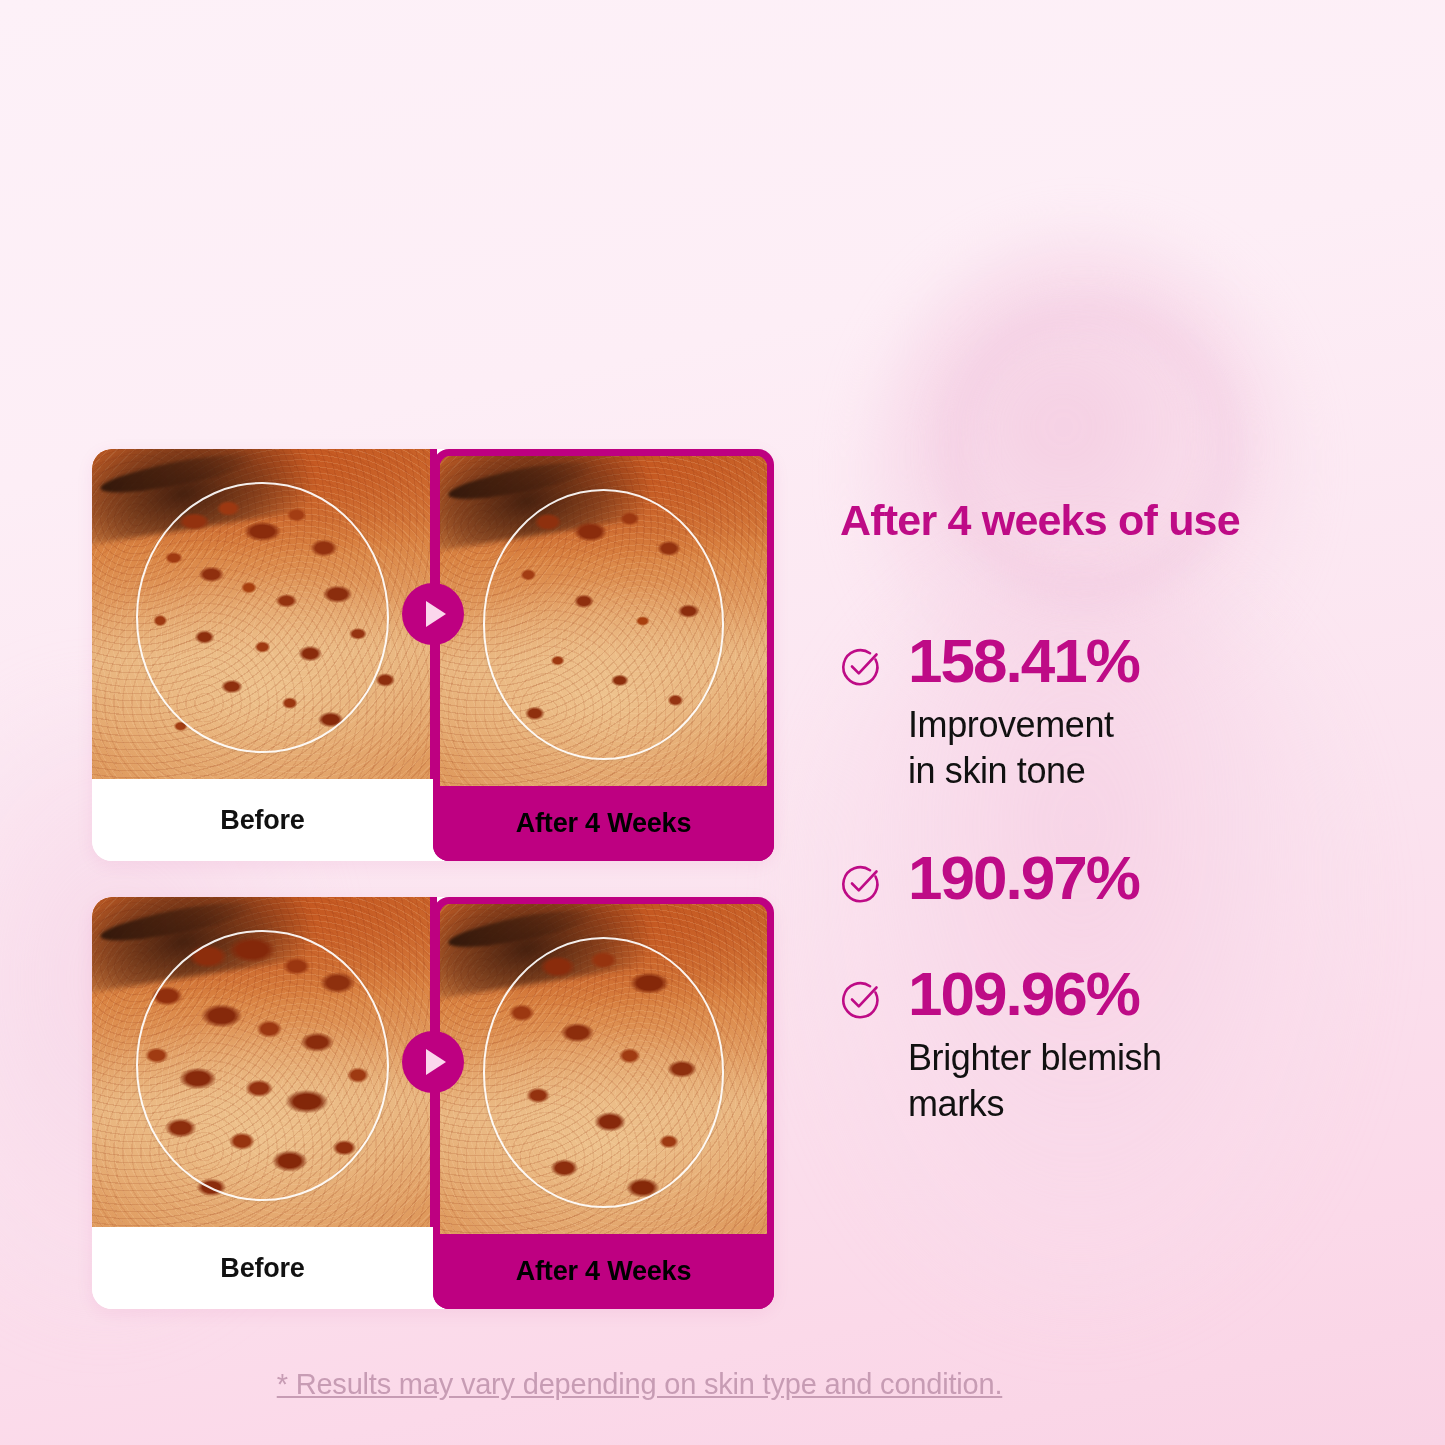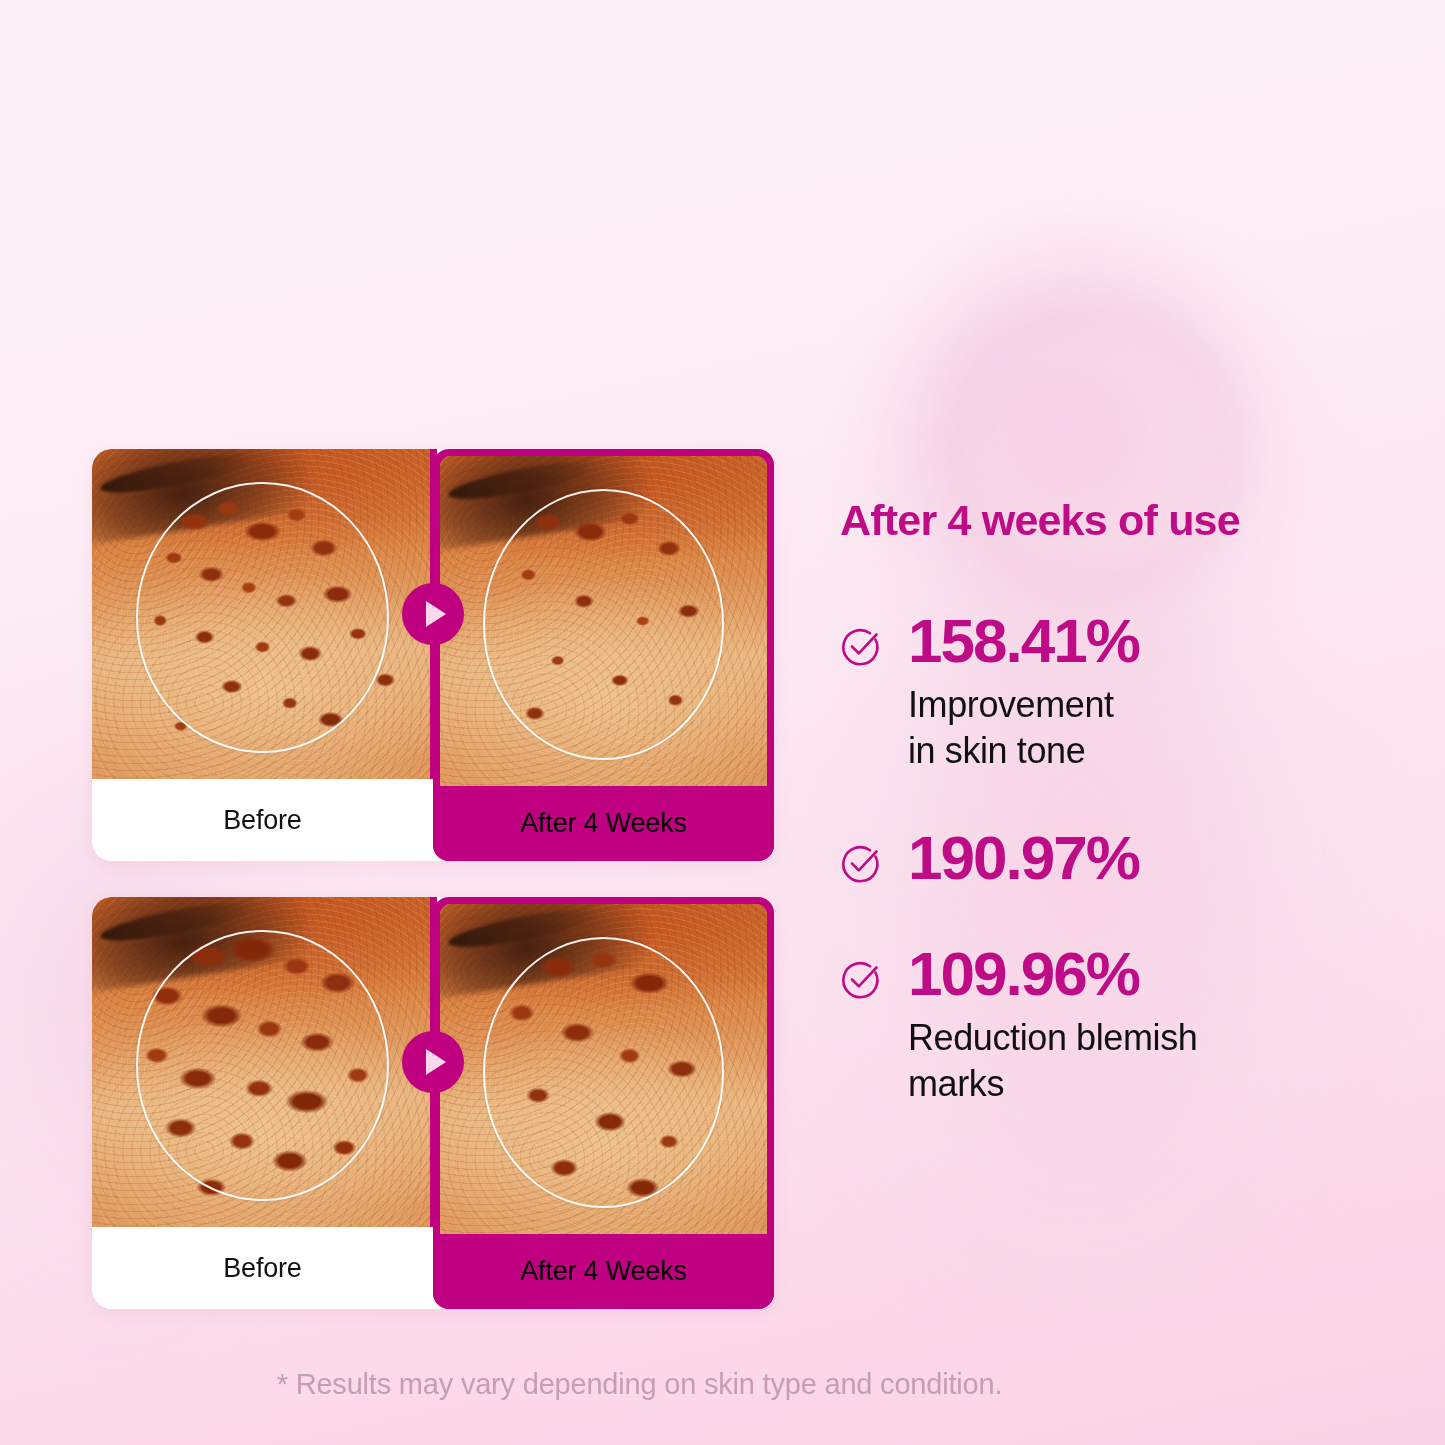--- a/index.html
+++ b/index.html
@@ -264,21 +264,21 @@
   
   .label-bar {
     position: absolute;
     left: 0; bottom: 0;
     width: 100%;
     height: 82px;
     display: flex;
     align-items: center;
     justify-content: center;
     font-size: 27px;
-    font-weight: 400;
+    font-weight: 700;
     letter-spacing: -0.2px;
   }
   .label-before {
     background: #ffffff;
     color: #111111;
     border-radius: 0 0 0 20px;
   }
   .label-after {
     background: #be0081;
     color: #000000;
@@ -325,21 +325,21 @@
     position: absolute;
     left: 840px;
     top: 496px;
     width: 560px;
   }
   .stats-title {
     font-size: 43px;
     font-weight: 700;
     letter-spacing: -0.8px;
     color: #be0b86;
-    margin-bottom: 64px;
+    margin-bottom: 84px;
   }
   .stat {
     position: relative;
     padding-left: 68px;
     margin-bottom: 52px;
   }
   .stat:last-child { margin-bottom: 0; }
   .check-icon {
     position: absolute;
     left: 0;
@@ -367,20 +367,21 @@
   .footer-note {
     position: absolute;
     left: 0;
     top: 1368px;
     width: 1279px;
     text-align: center;
     font-size: 29px;
     font-weight: 400;
     letter-spacing: -0.2px;
     color: #c79cb4;
+    text-decoration: underline;
   }
 </style>
 </head>
 <body>
 
 <div class="poster">
 
   <div class="bg-blob bg-blob-head"></div>
   <div class="bg-blob bg-blob-body"></div>
   <div class="bg-blob bg-blob-left"></div>
@@ -490,21 +491,21 @@
 
     <div class="stat">
       <span class="check-icon">
         <svg viewBox="0 0 42 42" width="42" height="42">
           <path d="M35.5 14.5 A17 17 0 1 1 30 8.2" fill="none" stroke="#be0b86" stroke-width="2.6" stroke-linecap="round"></path>
           <path d="M12 21.5 L18.8 28.3 L36.5 9.5" fill="none" stroke="#be0b86" stroke-width="2.6" stroke-linecap="round" stroke-linejoin="round"></path>
         </svg>
       </span>
       <div class="stat-value">109.96%</div>
       <div class="stat-label">
-        <span>Reduction blemish</span><br>
+        <span>Brighter blemish</span><br>
         <span>marks</span>
       </div>
     </div>
   </div>
 
   <div class="footer-note">* Results may vary depending on skin type and condition.</div>
 
 </div>
 
 </body></html>

